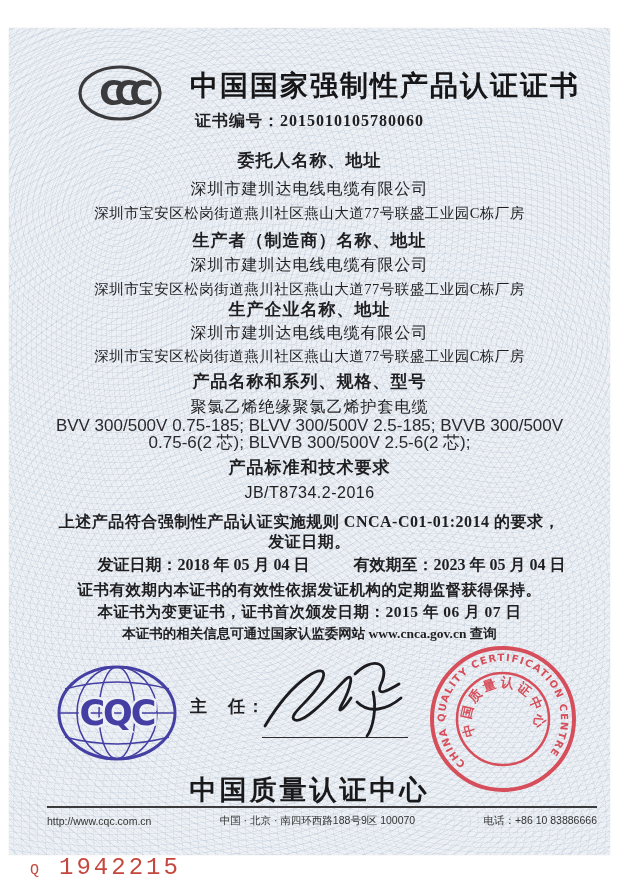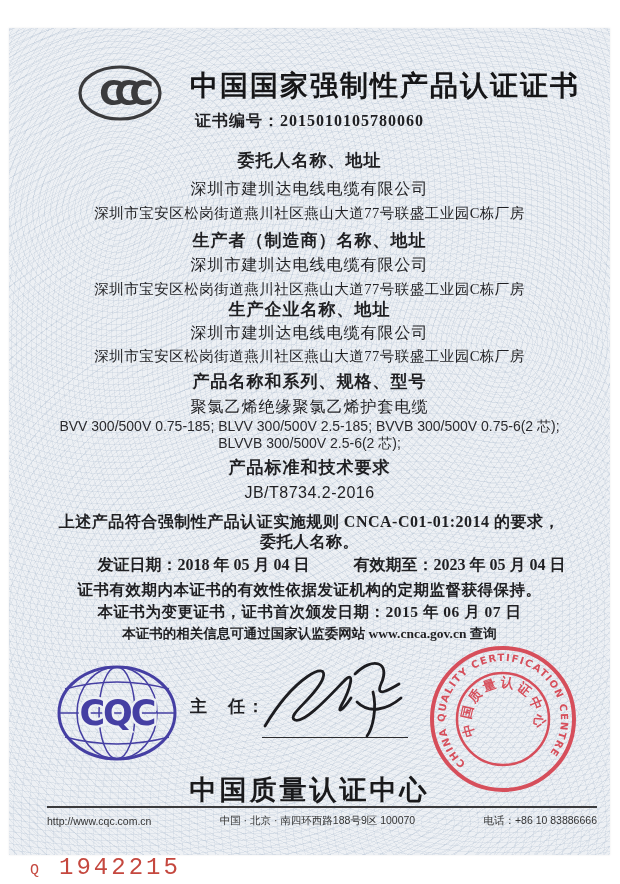--- a/index.html
+++ b/index.html
@@ -23,21 +23,21 @@
     position:absolute;left:150px;right:30px;top:40px;text-align:right;
     font-size:28px;font-weight:bold;letter-spacing:2px;line-height:36px;color:#161618;
   }
   .certno{top:82px;font-size:16px;font-weight:bold;letter-spacing:1px;font-family:Liberation Serif, serif;}
   .h{font-weight:bold;font-size:17px;letter-spacing:1px;}
   .nm{font-size:16px;letter-spacing:1px;}
   .addr{font-size:14.5px;letter-spacing:0.5px;}
   .models{
     position:absolute;left:30px;right:30px;text-align:center;
     font-family:"Liberation Sans","DejaVu Sans",sans-serif;
-    font-size:14px;line-height:16.5px;color:#2a2a2e;
+    font-size:17px;line-height:16.5px;color:#2a2a2e;
   }
   .std{font-family:"Liberation Sans","DejaVu Sans",sans-serif;font-size:16px;letter-spacing:0.5px;}
   .stmt{position:absolute;left:20px;right:20px;text-align:center;font-size:16px;font-weight:bold;line-height:19.5px;letter-spacing:0.5px;}
   .dates{position:absolute;left:0;right:0;display:flex;justify-content:center;gap:44px;font-size:16px;font-weight:bold;padding-left:44px;}
   .note{font-weight:bold;font-size:15.5px;letter-spacing:0.5px;}
   .note-sm{font-weight:bold;font-size:13.5px;}
   .cqc-logo{position:absolute;left:46px;top:635px;}
   .director-row{position:absolute;left:181px;top:667px;font-size:17px;font-weight:bold;letter-spacing:2px;}
   .sig-underline{position:absolute;left:253px;top:709px;width:146px;border-bottom:1.5px solid #2c2c2e;}
   .sig-svg{position:absolute;left:242px;top:612px;}
@@ -91,21 +91,21 @@
 
   <div class="line h" style="top:343px">产品名称和系列、规格、型号</div>
   <div class="line nm" style="top:368px">聚氯乙烯绝缘聚氯乙烯护套电缆</div>
   <div class="models" style="top:390px">BVV 300/500V 0.75-185; BLVV 300/500V 2.5-185; BVVB 300/500V 0.75-6(2 芯); BLVVB 300/500V 2.5-6(2 芯);</div>
 
   <div class="line h" style="top:429px">产品标准和技术要求</div>
   <div class="line std" style="top:454px">JB/T8734.2-2016</div>
 
   <div class="stmt" style="top:484px">
     <span>上述产品符合强制性产品认证实施规则 CNCA-C01-01:2014 的要求，</span><br>
-    <span>委托人名称。</span>
+    <span>发证日期。</span>
   </div>
 
   <div class="dates" style="top:527px">
     <span>发证日期：2018 年 05 月 04 日</span>
     <span>有效期至：2023 年 05 月 04 日</span>
   </div>
   <div class="line note" style="top:551px">证书有效期内本证书的有效性依据发证机构的定期监督获得保持。</div>
   <div class="line note" style="top:573px">本证书为变更证书，证书首次颁发日期：2015 年 06 月 07 日</div>
   <div class="line note-sm" style="top:595px">本证书的相关信息可通过国家认监委网站 www.cnca.gov.cn 查询</div>
 

